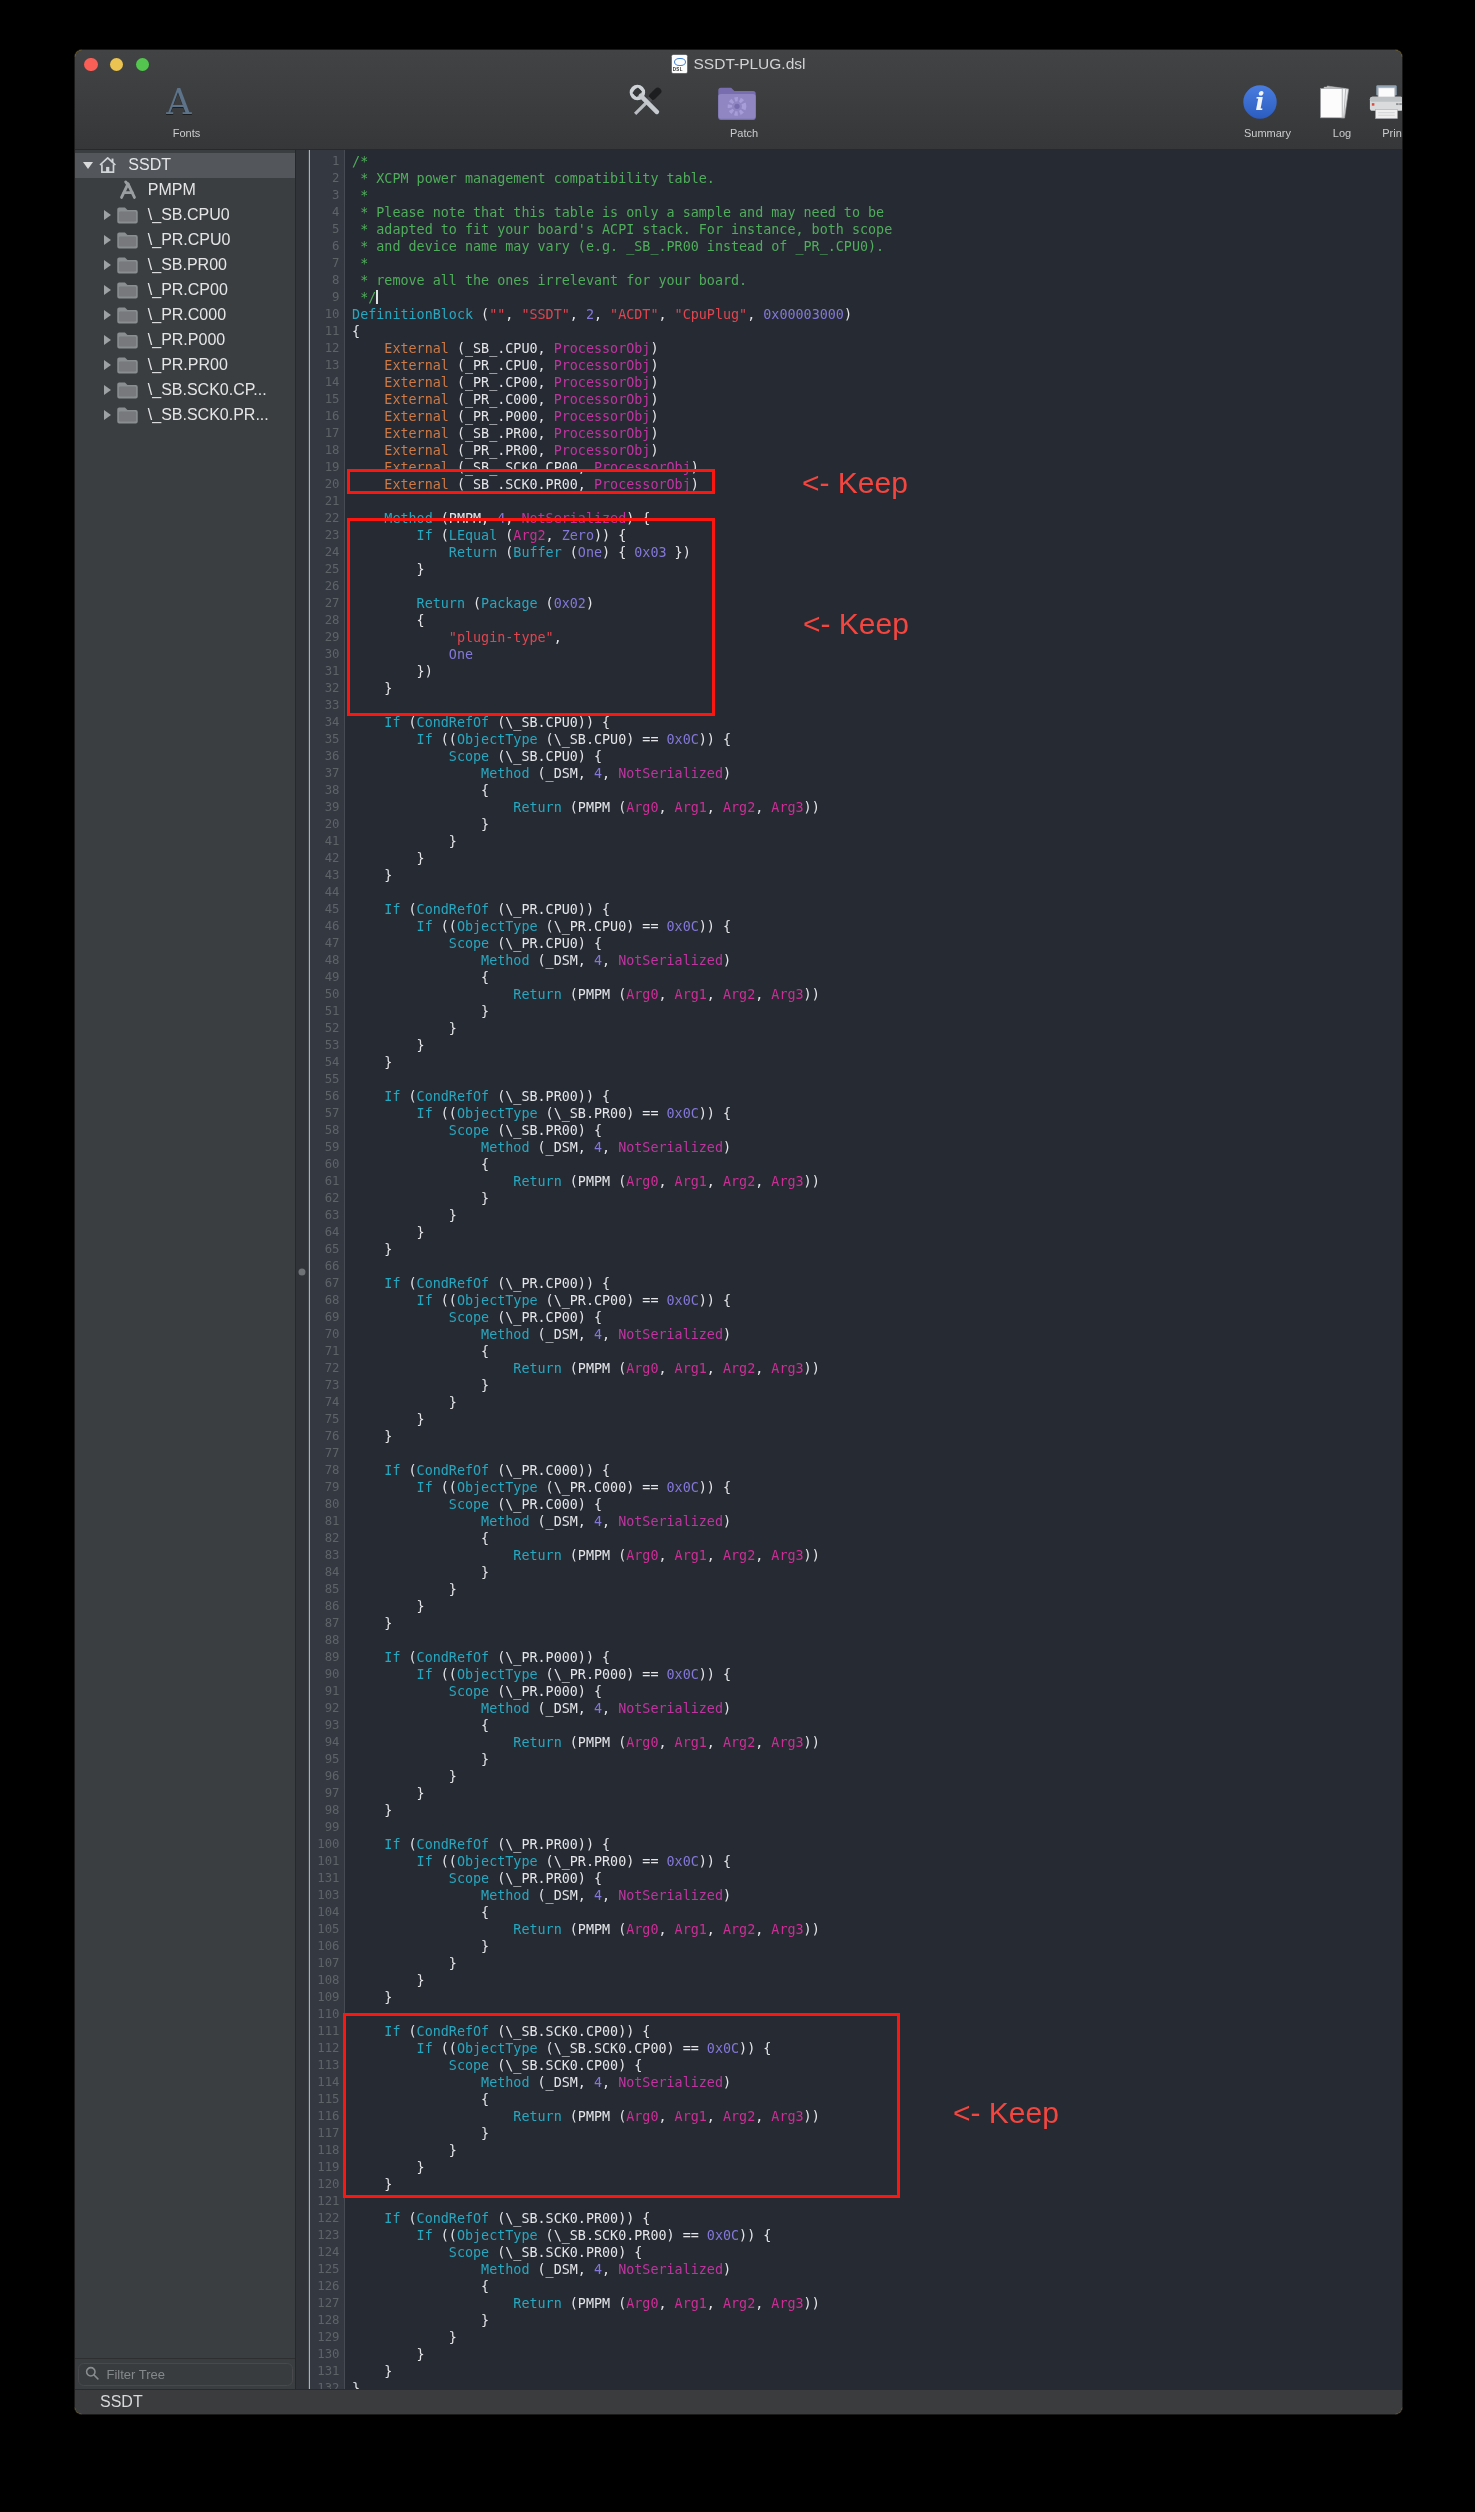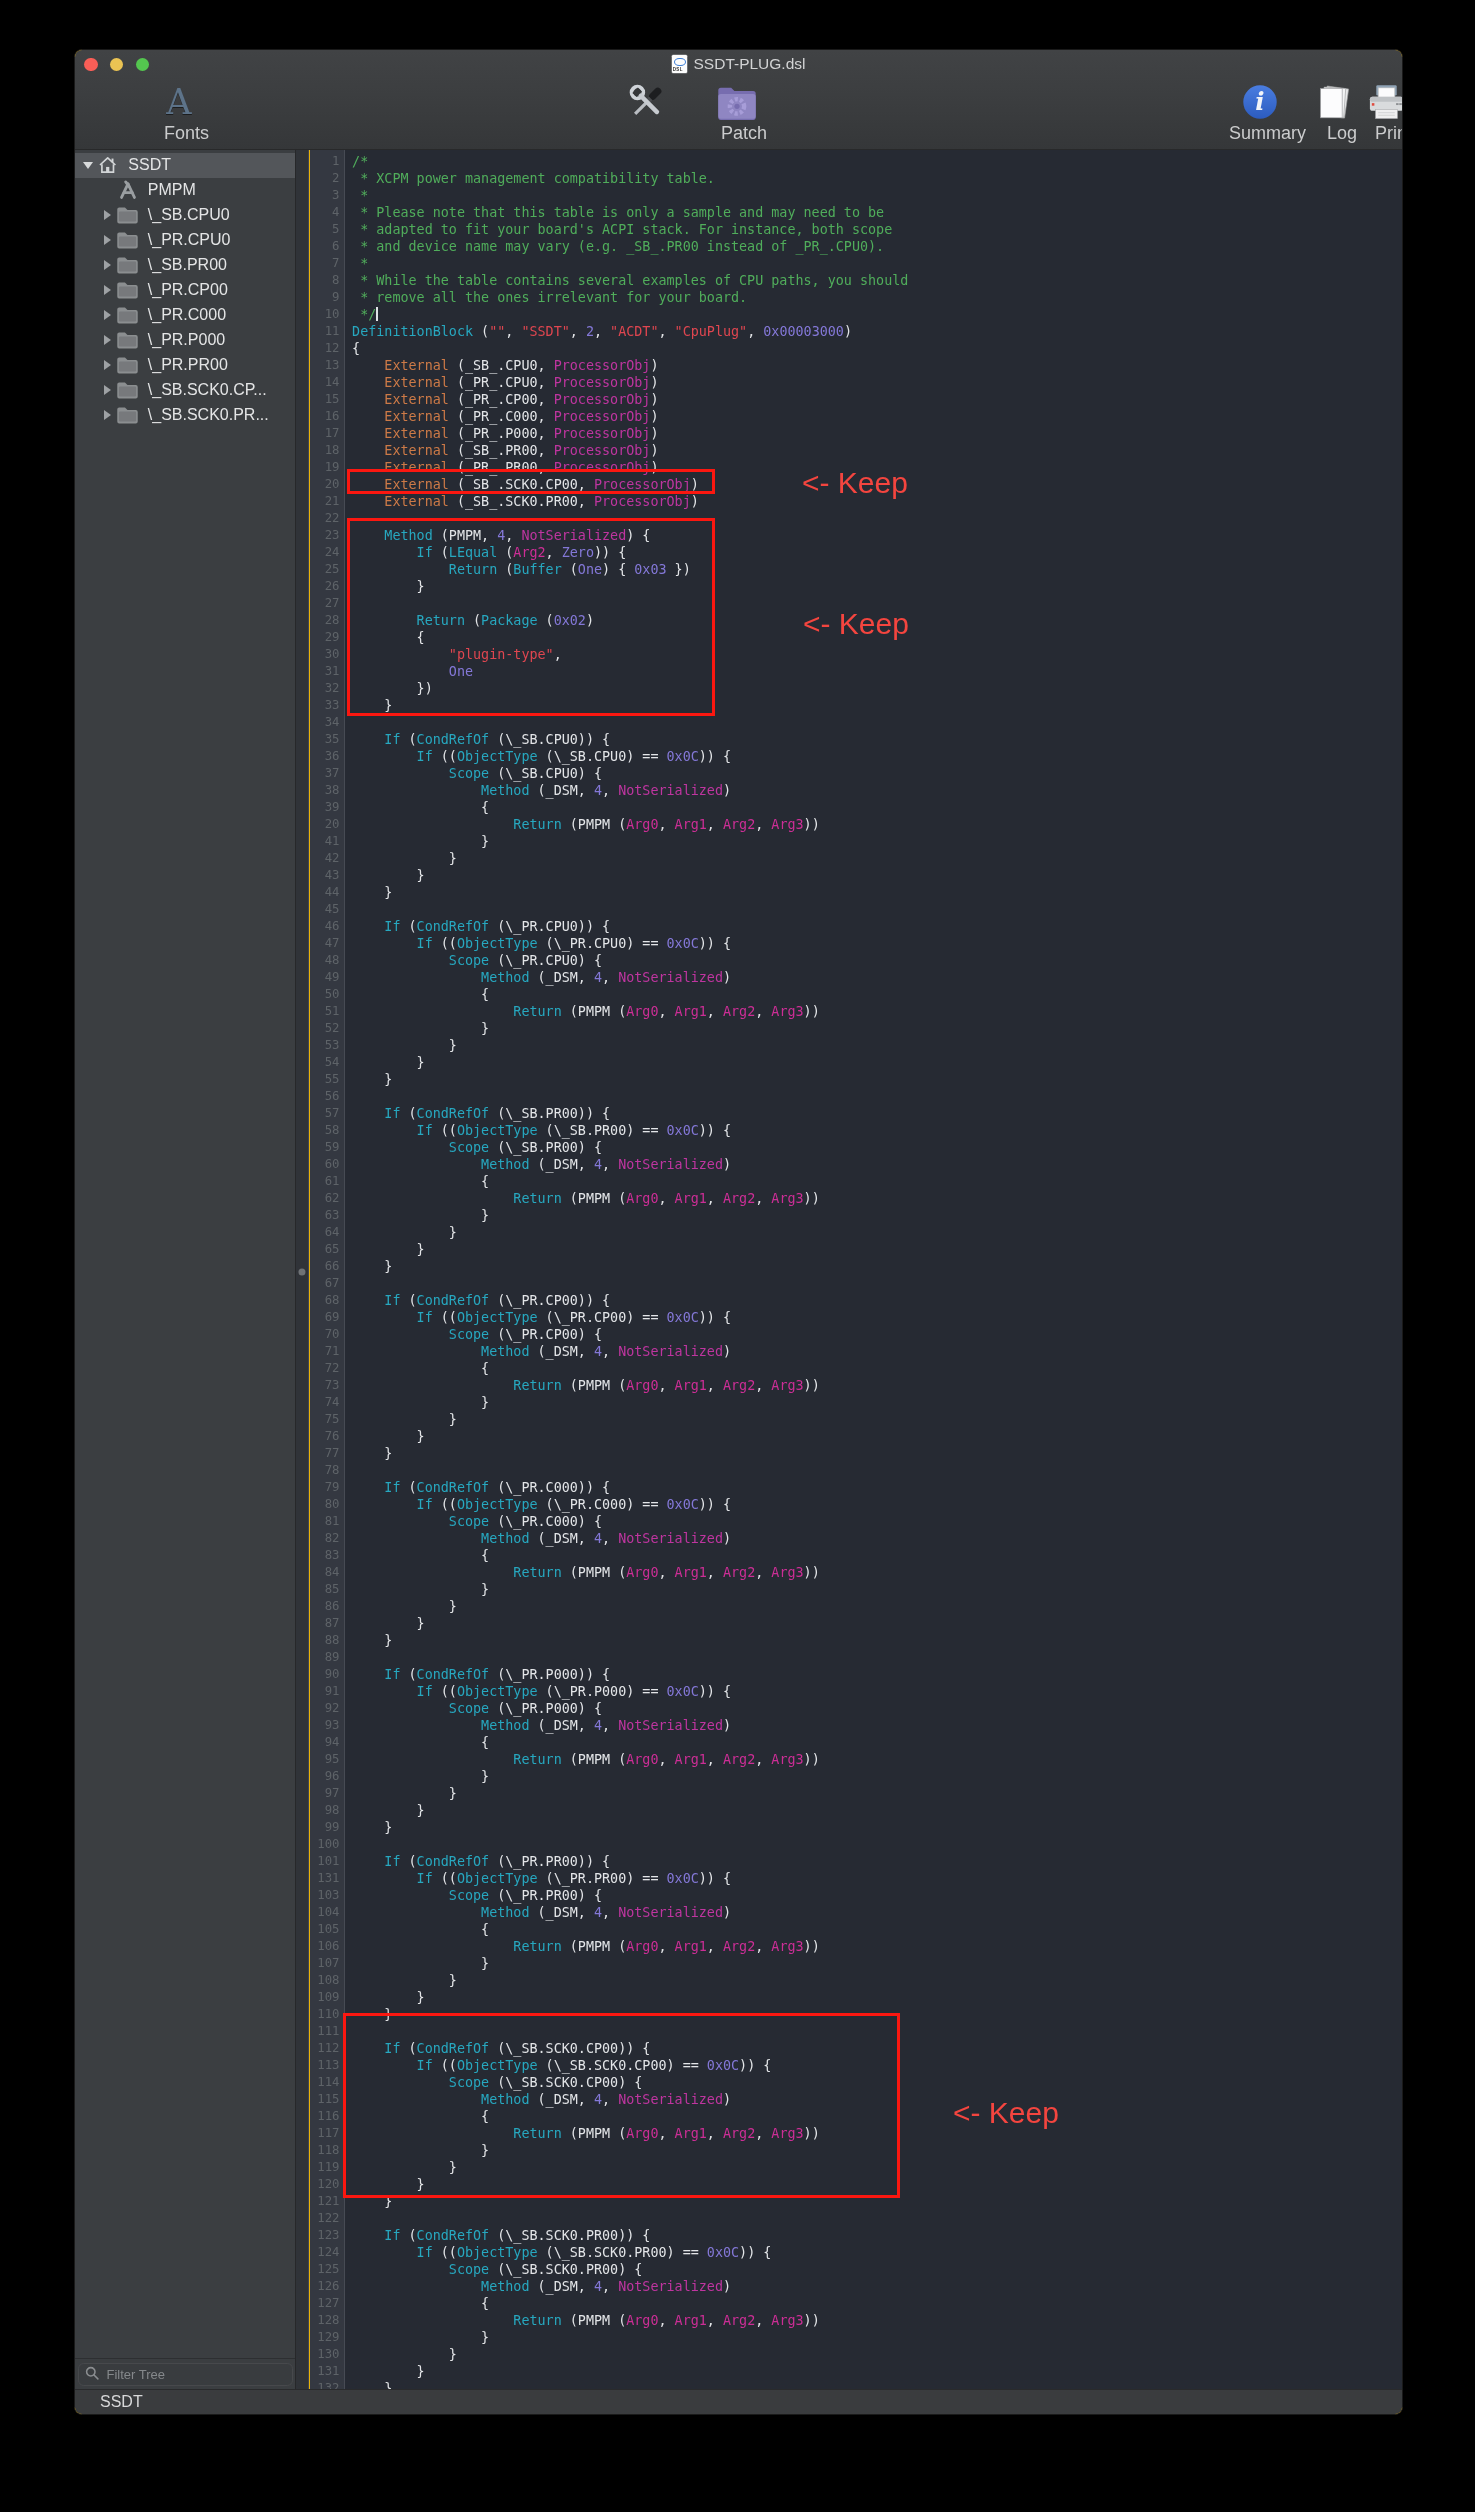--- a/index.html
+++ b/index.html
@@ -18,21 +18,21 @@
   .light.green{background:#54c64f;}
   .title-group{position:absolute;left:50%;top:0;transform:translateX(-50%);height:28.4px;
     display:flex;align-items:center;gap:6.5px;}
   .doc-icon{width:15.5px;height:18px;background:#fdfdfd;border-radius:1.3px;position:relative;box-shadow:0 0 0 0.6px #8b8d8f;}
   .doc-icon:before{content:"";position:absolute;left:2.6px;top:3.2px;width:10.3px;height:5.8px;border:1.3px solid #3f7fd6;border-radius:50%/60%;}
   .doc-icon:after{content:"DSL";position:absolute;left:1.3px;bottom:1.3px;font-size:4.5px;font-weight:bold;color:#333;letter-spacing:0.3px;}
   .win-title{font-size:15.5px;font-weight:500;color:#d2d3d4;}
   .toolbar{position:absolute;left:0;top:28.4px;width:100%;height:71px;}
   .tb-btn{position:absolute;top:3.9px;display:flex;flex-direction:column;align-items:center;gap:3.9px;width:78px;}
   .tb-icon{height:40px;display:flex;align-items:center;justify-content:center;}
-  .tb-label{font-size:18px;color:#cbcccd;line-height:15.5px;margin-left:15px;}
+  .tb-label{font-size:11px;color:#cbcccd;line-height:15.5px;margin-left:15px;}
   .tb-fonts{left:65px;}
   .tb-compile{left:533px;gap:38px;}
   .tb-patch{left:626px;width:71px;}
   .tb-summary{left:1146px;}
   .tb-log{left:1235px;width:49px;}
   .tb-print{left:1284px;width:54px;}
   .fonts-a{font-family:"DejaVu Serif",serif;font-size:35px;color:#5d7389;line-height:36px;text-shadow:0 0.6px 0.6px rgba(0,0,0,.5);}
   
   .content{position:absolute;left:0;top:100px;width:100%;bottom:25px;}
   .sidebar{position:absolute;left:0;top:0;width:220px;height:100%;background:#3b3e41;}
@@ -473,21 +473,20 @@
           <div class="gl">133</div>
         </div>
       <div class="codepane" id="code">
           <div class="cl"><span class="t-com">/*</span></div>
           <div class="cl"><span class="t-com"> * XCPM power management compatibility table.</span></div>
           <div class="cl"><span class="t-com"> *</span></div>
           <div class="cl"><span class="t-com"> * Please note that this table is only a sample and may need to be</span></div>
           <div class="cl"><span class="t-com"> * adapted to fit your board's ACPI stack. For instance, both scope</span></div>
           <div class="cl"><span class="t-com"> * and device name may vary (e.g. _SB_.PR00 instead of _PR_.CPU0).</span></div>
           <div class="cl"><span class="t-com"> *</span></div>
-          <div class="cl"><span class="t-com"> * While the table contains several examples of CPU paths, you should</span></div>
           <div class="cl"><span class="t-com"> * remove all the ones irrelevant for your board.</span></div>
           <div class="cl"><span class="t-com"> */</span><span class="caret"></span></div>
           <div class="cl"><span class="t-kw">DefinitionBlock</span> (<span class="t-str">""</span>, <span class="t-str">"SSDT"</span>, <span class="t-num">2</span>, <span class="t-str">"ACDT"</span>, <span class="t-str">"CpuPlug"</span>, <span class="t-num">0x00003000</span>)</div>
           <div class="cl">{</div>
           <div class="cl">    <span class="t-ext">External</span> (_SB_.CPU0, <span class="t-obj">ProcessorObj</span>)</div>
           <div class="cl">    <span class="t-ext">External</span> (_PR_.CPU0, <span class="t-obj">ProcessorObj</span>)</div>
           <div class="cl">    <span class="t-ext">External</span> (_PR_.CP00, <span class="t-obj">ProcessorObj</span>)</div>
           <div class="cl">    <span class="t-ext">External</span> (_PR_.C000, <span class="t-obj">ProcessorObj</span>)</div>
           <div class="cl">    <span class="t-ext">External</span> (_PR_.P000, <span class="t-obj">ProcessorObj</span>)</div>
           <div class="cl">    <span class="t-ext">External</span> (_SB_.PR00, <span class="t-obj">ProcessorObj</span>)</div>

